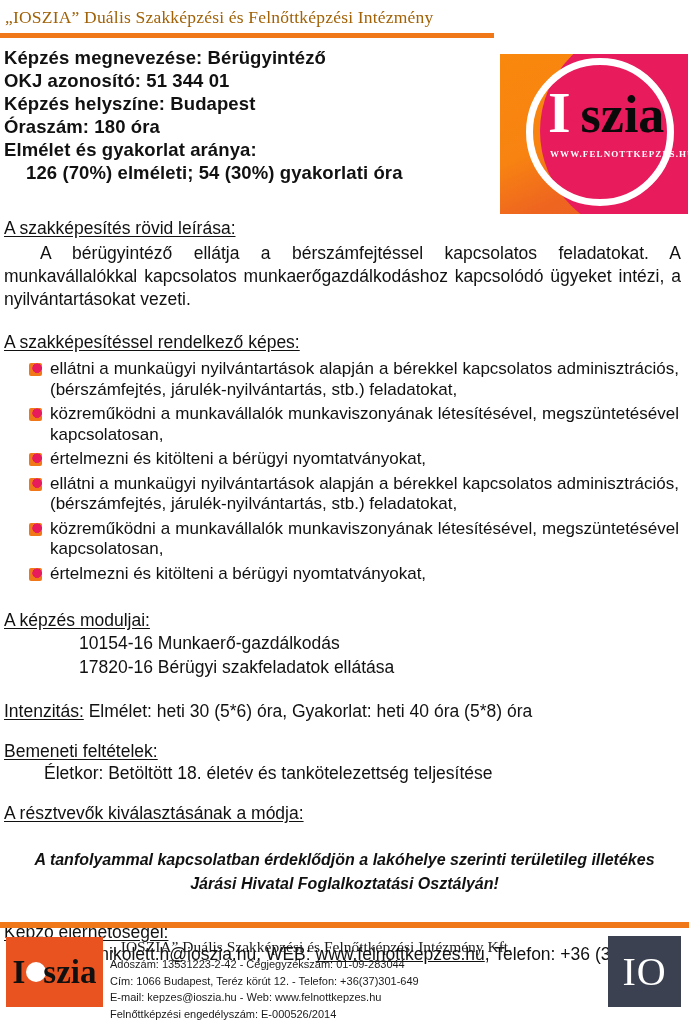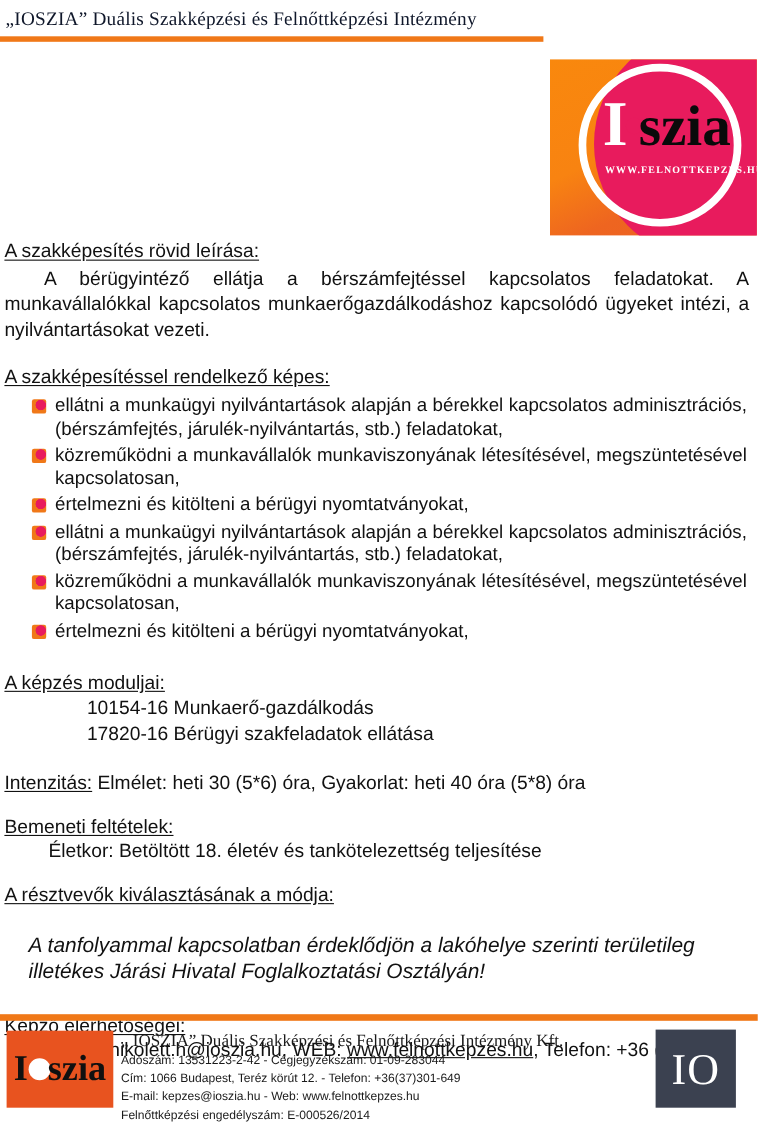--- a/index.html
+++ b/index.html
@@ -8,21 +8,21 @@
     width:689px;height:1024px;
     background:#ffffff;
     overflow:hidden;
     font-family:"Liberation Sans", sans-serif;
     color:#111111;
   }
   
   .doc-title{
     font-family:"Liberation Serif", serif;
     font-size:17.5px;
-    color:#0f172a;
+    color:#a16207;
     padding:7px 0 0 5px;
     letter-spacing:.2px;
   }
   .orange-rule{
     width:494px;height:5px;
     background:#f07818;
     margin-top:5px;
   }
   
   .header{position:relative;padding:8px 0 0 4px;height:158px;}
@@ -99,22 +99,22 @@
     position:absolute;left:29px;top:6px;
     width:13px;height:13px;
     background:radial-gradient(circle at 62% 40%, #e81b5d 0 4.5px, #f07818 5px);
     border-radius:2px;
   }
   .module-line{font-size:17.5px;line-height:24px;padding-left:68px;margin-left:11px;}
   .inline-line{font-size:17.5px;line-height:23px;padding-left:4px;}
   .inline-line .ul{text-decoration:underline;text-underline-offset:2px;}
   .indent-line{font-size:17.5px;line-height:23px;padding-left:44px;}
   .notice{
-    font-size:19px;font-weight:normal;font-style:italic;
-    text-align:left;line-height:24px;
+    font-size:16px;font-weight:bold;font-style:italic;
+    text-align:center;line-height:24px;
     padding:0 26px;
   }
   .contact-line{font-size:17.5px;line-height:23px;padding-left:40px;}
   .contact-line .link{text-decoration:underline;color:#111111;}
   
   .gap-21{height:21px;}  .gap-18{height:18px;}  .gap-24{height:24px;}
   .gap-14{height:14px;}  .gap-26{height:26px;}
   
   .footer{position:absolute;left:0;bottom:0;width:689px;height:102px;}
   .footer-bar{width:689px;height:6px;background:#f07818;}
@@ -125,21 +125,21 @@
     display:flex;align-items:center;justify-content:center;
     font-family:"Liberation Serif", serif;font-weight:bold;
     color:#101010;font-size:33px;white-space:nowrap;
   }
   .footer-logo-left .fo{
     display:inline-block;width:20px;height:20px;border-radius:50%;
     background:#ffffff;margin:0 0 0 1px;vertical-align:-2px;
   }
   .footer-logo-left .fszia{margin-left:-3px;}
   .footer-logo-right{
-    position:absolute;right:20px;top:8px;
+    position:absolute;right:8px;top:8px;
     width:73px;height:71px;background:#3b4150;
     display:flex;align-items:center;justify-content:center;
     font-family:"Liberation Serif", serif;
     color:#ffffff;font-size:40px;letter-spacing:1px;
   }
   .footer-center{
     position:absolute;left:110px;top:10px;width:460px;
     text-align:left;
   }
   .footer-company{
@@ -150,20 +150,28 @@
 </style>
 </head>
 <body>
 
 <div class="page">
 
   <div class="doc-title">„IOSZIA” Duális Szakképzési és Felnőttképzési Intézmény</div>
   <div class="orange-rule"></div>
 
   <div class="header">
+    <div>
+      <div class="hline">Képzés megnevezése: Bérügyintéző</div>
+      <div class="hline">OKJ azonosító: 51 344 01</div>
+      <div class="hline">Képzés helyszíne: Budapest</div>
+      <div class="hline">Óraszám: 180 óra</div>
+      <div class="hline">Elmélet és gyakorlat aránya:</div>
+      <div class="hline indent">126 (70%) elméleti; 54 (30%) gyakorlati óra</div>
+    </div>
     <div class="logo">
       <div class="logo-pink"></div>
       <div class="logo-ring"></div>
       <div class="logo-word">
         <span class="li">I</span><span class="ldot"></span><span class="lszia">szia</span>
       </div>
       <div class="logo-url">WWW.FELNOTTKEPZES.HU</div>
     </div>
   </div>
 

